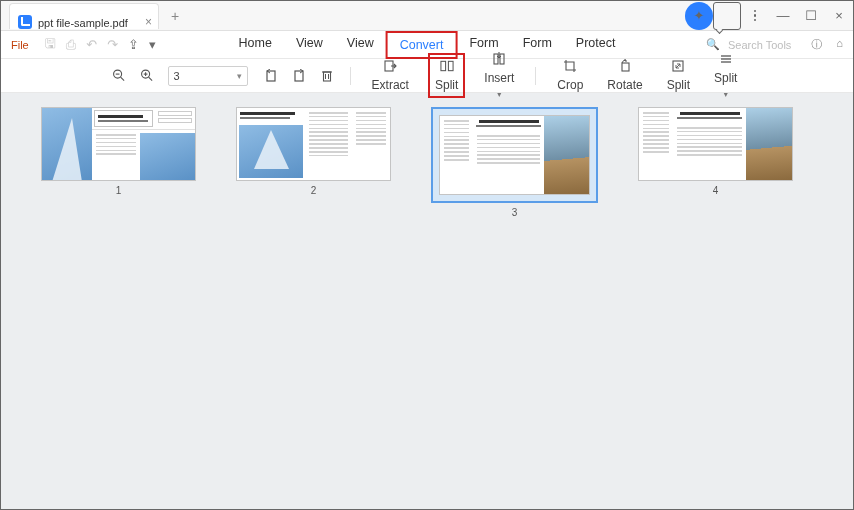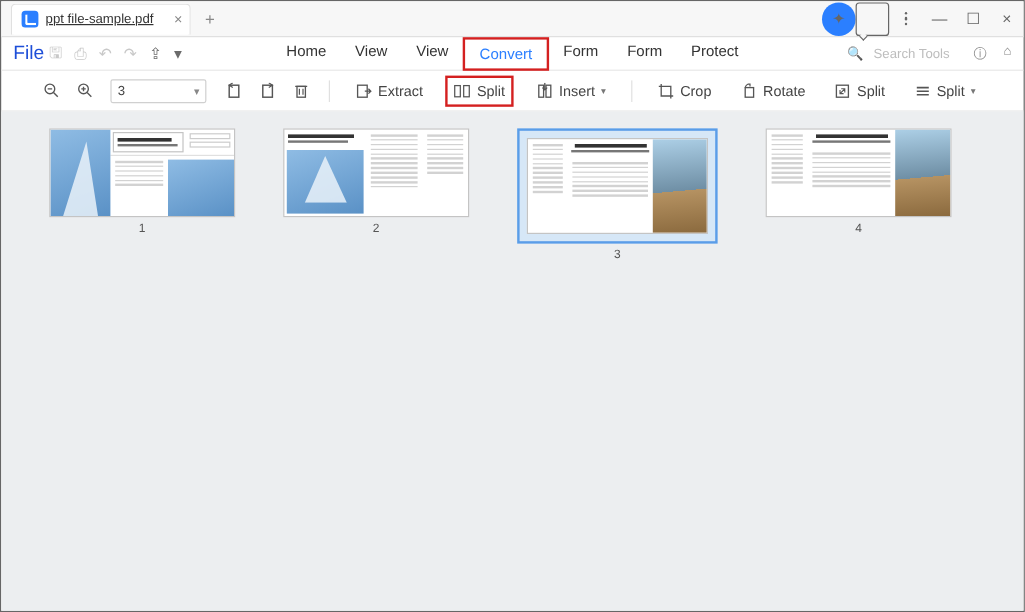--- a/index.html
+++ b/index.html
@@ -1,50 +1,50 @@
 <!DOCTYPE html>
 <html><head>
 <meta charset="utf-8">
 <style>
 * { box-sizing: border-box; margin: 0; padding: 0; font-family: -apple-system, "Segoe UI", Arial, sans-serif; }
 body { background: #fff; width: 854px; height: 510px; border: 1px solid #666; overflow: hidden; position: relative; }
 
 .titlebar { height: 30px; display: flex; align-items: center; background: #f7f7f7; border-bottom: 1px solid #e0e0e0; }
-.tab { height: 26px; margin: 0 0 0 8px; padding: 0 24px 0 8px; background: #fff; border: 1px solid #e0e0e0; border-bottom: none; border-radius: 4px 4px 0 0; display:flex; align-items:center; position:relative; font-size: 11px; color: #333; min-width: 150px; text-decoration: underline; }
+.tab { height: 26px; margin: 0 0 0 8px; padding: 0 24px 0 8px; background: #fff; border: 1px solid #e0e0e0; border-bottom: none; border-radius: 4px 4px 0 0; display:flex; align-items:flex-end; position:relative; font-size: 11px; color: #333; min-width: 150px; }
 .tab .close { position:absolute; right:6px; font-size:12px; color:#888; }
 .tab-icon { width:14px; height:14px; background:#2b7fff; border-radius:3px; margin-right:6px; display:flex; align-items:center; justify-content:center; }
 .tab-icon::after { content:""; width:7px; height:7px; border:2px solid #fff; border-top:none; border-right:none; border-radius:0 0 0 2px; }
 .newtab { width:20px; text-align:center; color:#888; font-size:14px; margin-left:6px; }
 .win-controls { margin-left:auto; display:flex; align-items:center; gap:0; }
 .win-controls span, .win-controls .avatar { width:28px; height:28px; display:flex; align-items:center; justify-content:center; font-size:13px; color:#666; }
 .avatar-circle { width:16px; height:16px; border-radius:50%; background:#2b7fff; color:#fff; font-size:9px; display:flex;align-items:center;justify-content:center; }
 .chat-bubble { width:14px; height:12px; border:1.3px solid #666; border-radius:3px; position:relative; }
 .chat-bubble::after { content:""; position:absolute; bottom:-4px; left:3px; width:4px; height:4px; border-left:1.3px solid #666; border-bottom:1.3px solid #666; transform:rotate(-45deg); background:#f7f7f7; }
 .vdots { display:flex; flex-direction:column; gap:2px; }
 .vdots i { width:2.4px; height:2.4px; background:#666; border-radius:50%; }
 
 .menubar { height: 28px; display:flex; align-items:center; border-bottom:1px solid #e8e8e8; padding: 0 10px; }
-.file-label { font-size:16px; color:#1d4ed8; margin-right:4px; }
+.file-label { font-size:11px; color:#c2410c; margin-right:16px; }
 .qat { display:flex; gap:10px; align-items:center; }
 .qat span { color:#c8c8c8; font-size:13px; }
 .qat .active { color:#6b6b6b; }
 .menus { margin-left:auto; margin-right:auto; display:flex; position:absolute; left:50%; transform:translateX(-50%); gap:0; }
 .menus .mi { font-size:12.5px; color:#333; padding:5px 12px; }
 .menus .mi.selected { color:#2b7fff; }
 .red-box { border: 2px solid #d42020; }
 .search-area { margin-left:auto; display:flex; align-items:center; gap:8px; font-size:11px; color:#bdbdbd; }
 .search-area .glyph { color:#bdbdbd; }
 .right-glyphs { display:flex; gap:14px; margin-left:12px; color:#8a8a8a; }
 
 .toolbar { height: 34px; display:flex; align-items:center; justify-content:center; gap:16px; border-bottom:1px solid #e8e8e8; font-size:12px; color:#444; }
 .tb-group { display:flex; align-items:center; gap:14px; }
 .page-input { width:80px; height:20px; border:1px solid #d0d0d0; border-radius:2px; font-size:11px; padding:0 5px; display:flex; align-items:center; justify-content:space-between; }
 .page-input .chev { color:#888; font-size:9px; }
 .sep { width:1px; height:18px; background:#e0e0e0; }
-.tb-btn { display:flex; align-items:center; gap:5px; padding:4px 5px; }
+.tb-btn { display:flex; align-items:center; gap:5px; padding:4px 5px;flex-direction:column; }
 .tb-icon { width:14px; height:14px; display:inline-flex; align-items:center; justify-content:center; }
 
 .canvas-area { background:#eceef0; height: calc(510px - 30px - 28px - 34px - 2px); padding: 14px 40px; display:flex; gap:40px; align-items:flex-start; }
 .page-thumb { display:flex; flex-direction:column; align-items:center; gap:4px; }
 .thumb { width:155px; height:74px; background:#fff; border:1px solid #c4c4c4; display:flex; overflow:hidden; }
 .thumb.selected-wrap { border:2px solid #5a9de8; }
 .selected-outer { padding:6px; background:#d6e7f7; }
 .page-num { font-size:10px; color:#555; }
 
 

